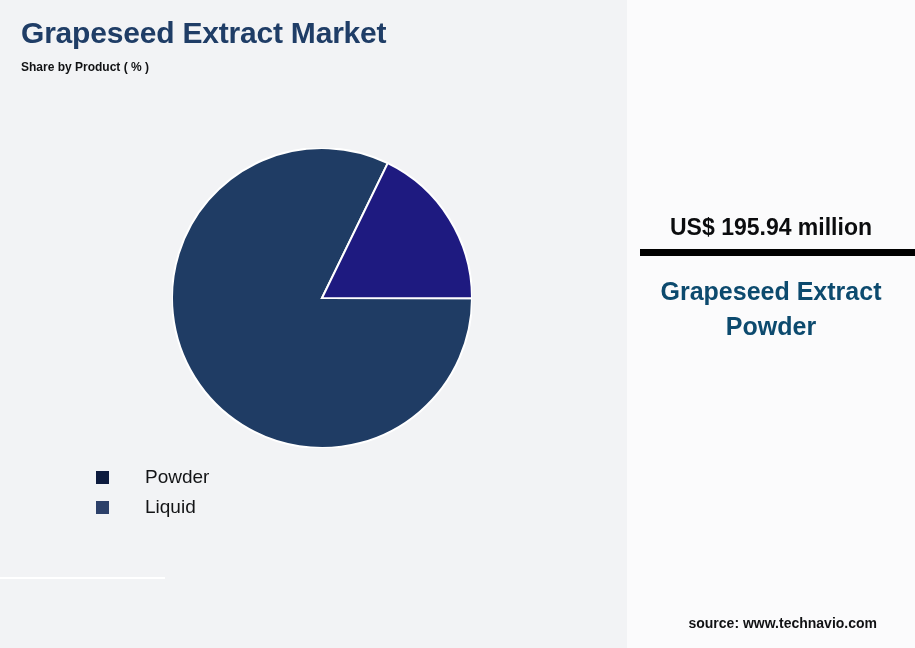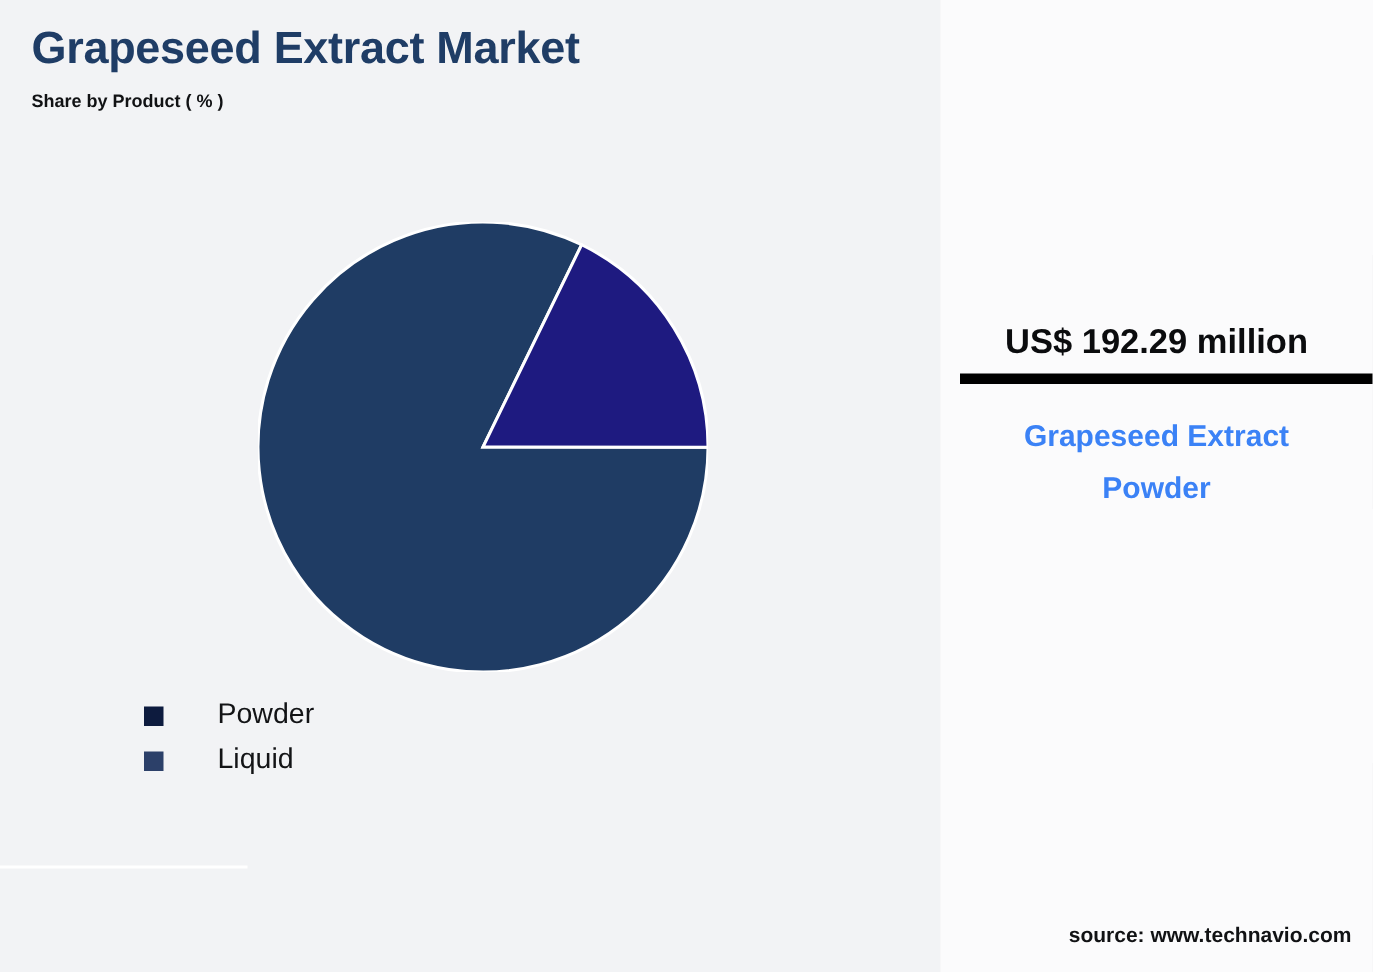--- a/index.html
+++ b/index.html
@@ -102,30 +102,30 @@
     position: absolute;
     left: 13px; top: 249px;
     width: 275px; height: 7px;
     background: #000000;
   }
   #kpi-caption {
     position: absolute;
     left: 8px; top: 274px;
     width: 272px;
     text-align: center;
-    font-size: 20px;
+    font-size: 25px;
     font-weight: bold;
-    color: #3b82f6;
+    color: #0c4a6e;
     line-height: 35px;
   }
   #source-note {
     position: absolute;
     left: 0; top: 615px;
     width: 288px;
-    padding-right: 14px;
+    padding-right: 38px;
     box-sizing: border-box;
     text-align: right;
     font-size: 14px;
     font-weight: bold;
     color: #111214;
     white-space: nowrap;
   }
 </style>
 </head>
 <body>
@@ -154,21 +154,21 @@
       <div class="legend-row">
         <span class="legend-swatch" style="background:#2c4069"></span>
         <span class="legend-label">Liquid</span>
       </div>
     </div>
 
     <div id="bottom-rule"></div>
   </div>
 
   <div id="right-panel">
-    <div id="kpi-value">US$ 192.29 million</div>
+    <div id="kpi-value">US$ 195.94 million</div>
     <div id="kpi-rule"></div>
     <div id="kpi-caption">
       <div>Grapeseed Extract</div>
       <div>Powder</div>
     </div>
     <div id="source-note">source: www.technavio.com</div>
   </div>
 
 </div>
 

